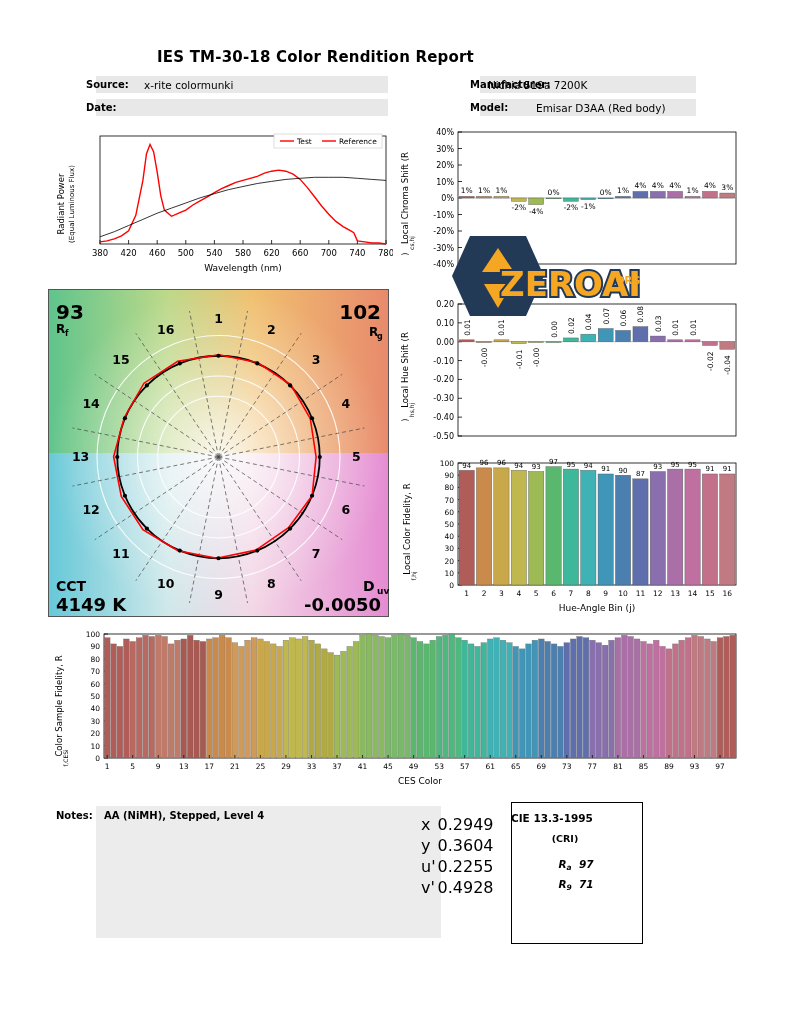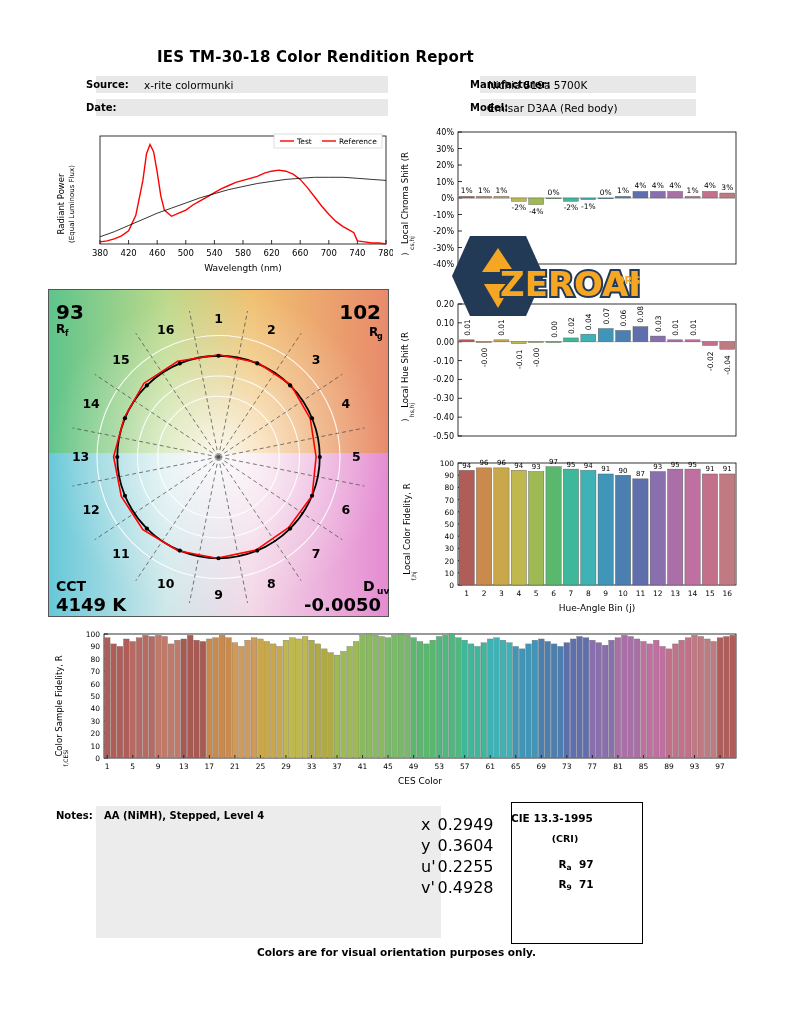--- a/index.html
+++ b/index.html
@@ -11,21 +11,21 @@
   .hdr-label{font-size:10px;font-weight:bold;}
   .hdr-val{font-size:10.5px;}
   .hdr-bg{position:absolute;background:#e8e8e8;}
   svg{display:block;}
   .notes-box{position:absolute;left:96px;top:806px;width:345px;height:132px;background:#ececec;}
   .notes-text{position:absolute;left:104px;top:810px;font-size:10px;font-weight:bold;}
   .cie-box{position:absolute;left:511px;top:802px;width:130px;height:140px;border:1px solid #000;background:#fff;}
   .cie-title{position:absolute;width:130px;text-align:left;top:812px;left:511px;font-size:10.5px;font-weight:bold;}
   .cie-sub{position:absolute;width:108px;text-align:center;top:833px;left:511px;font-size:9.5px;font-weight:bold;}
   .footer{position:absolute;top:946px;left:0;width:793px;text-align:center;font-size:10.5px;font-weight:bold;}
-  .cie-row{position:absolute;left:511px;width:130px;font-size:10.5px;font-weight:bold;text-align:center;}
+  .cie-row{position:absolute;left:511px;width:130px;font-size:10.5px;font-weight:bold;text-align:center;font-style:italic;}
   .sub{font-size:7.5px;vertical-align:-2px;}
 </style>
 </head>
 <body>
 
 <div class="page">
 
   <div class="abs" id="title">IES TM-30-18 Color Rendition Report</div>
 
   <div class="abs hdr-bg" style="left:96px;top:76px;width:292px;height:17px;"></div>
@@ -33,24 +33,24 @@
   <div class="abs hdr-bg" style="left:480px;top:76px;width:216px;height:17px;"></div>
   <div class="abs hdr-bg" style="left:480px;top:99px;width:216px;height:17px;"></div>
 
   <div class="abs hdr-label" style="left:86px;top:79px;text-align:right;width:0;white-space:nowrap;transform:translateX(-100%);">Source:</div>
   <div class="abs hdr-val" style="left:104px;top:79px;white-space:nowrap;padding-left:40px;">x-rite colormunki</div>
 
   <div class="abs hdr-label" style="left:86px;top:102px;text-align:right;width:0;white-space:nowrap;transform:translateX(-100%);">Date:</div>
   <div class="abs hdr-val" style="left:104px;top:102px;white-space:nowrap;"></div>
 
   <div class="abs hdr-label" style="left:470px;top:79px;text-align:right;width:0;white-space:nowrap;transform:translateX(-100%);">Manufacturer:</div>
-  <div class="abs hdr-val" style="left:488px;top:79px;white-space:nowrap;">Nichia 519a 5700K</div>
+  <div class="abs hdr-val" style="left:488px;top:79px;white-space:nowrap;">Nichia 519a 7200K</div>
 
   <div class="abs hdr-label" style="left:470px;top:102px;text-align:right;width:0;white-space:nowrap;transform:translateX(-100%);">Model:</div>
-  <div class="abs hdr-val" style="left:488px;top:102px;white-space:nowrap;">Emisar D3AA (Red body)</div>
+  <div class="abs hdr-val" style="left:488px;top:102px;white-space:nowrap;padding-left:48px;">Emisar D3AA (Red body)</div>
 
   <svg class="abs" id="spd-svg" style="left:48px;top:124px;" width="345" height="155">
       <rect x="52" y="12" width="286" height="108" fill="none" stroke="#000" stroke-width="0.8"></rect>
       <line x1="52" y1="120" x2="52" y2="116" stroke="#000" stroke-width="0.8"></line>
       <text x="52" y="132" font-size="8.5" font-family="DejaVu Sans" fill="#000" text-anchor="middle">380</text>
       <line x1="80.6" y1="120" x2="80.6" y2="116" stroke="#000" stroke-width="0.8"></line>
       <text x="80.6" y="132" font-size="8.5" font-family="DejaVu Sans" fill="#000" text-anchor="middle">420</text>
       <line x1="109.2" y1="120" x2="109.2" y2="116" stroke="#000" stroke-width="0.8"></line>
       <text x="109.2" y="132" font-size="8.5" font-family="DejaVu Sans" fill="#000" text-anchor="middle">460</text>
       <line x1="137.8" y1="120" x2="137.8" y2="116" stroke="#000" stroke-width="0.8"></line>
@@ -583,14 +583,13 @@
   <div class="cie-box"></div>
   <div class="cie-title">CIE 13.3-1995</div>
   <div class="cie-sub">(CRI)</div>
   <div class="cie-row" style="top:858px;">
     <span>R</span><span class="sub">a</span>&nbsp;&nbsp;<span>97</span>
   </div>
   <div class="cie-row" style="top:878px;">
     <span>R</span><span class="sub">9</span>&nbsp;&nbsp;<span>71</span>
   </div>
 
-  <div class="footer">Colors are for visual orientation purposes only.</div>
 </div>
 
 </body></html>

